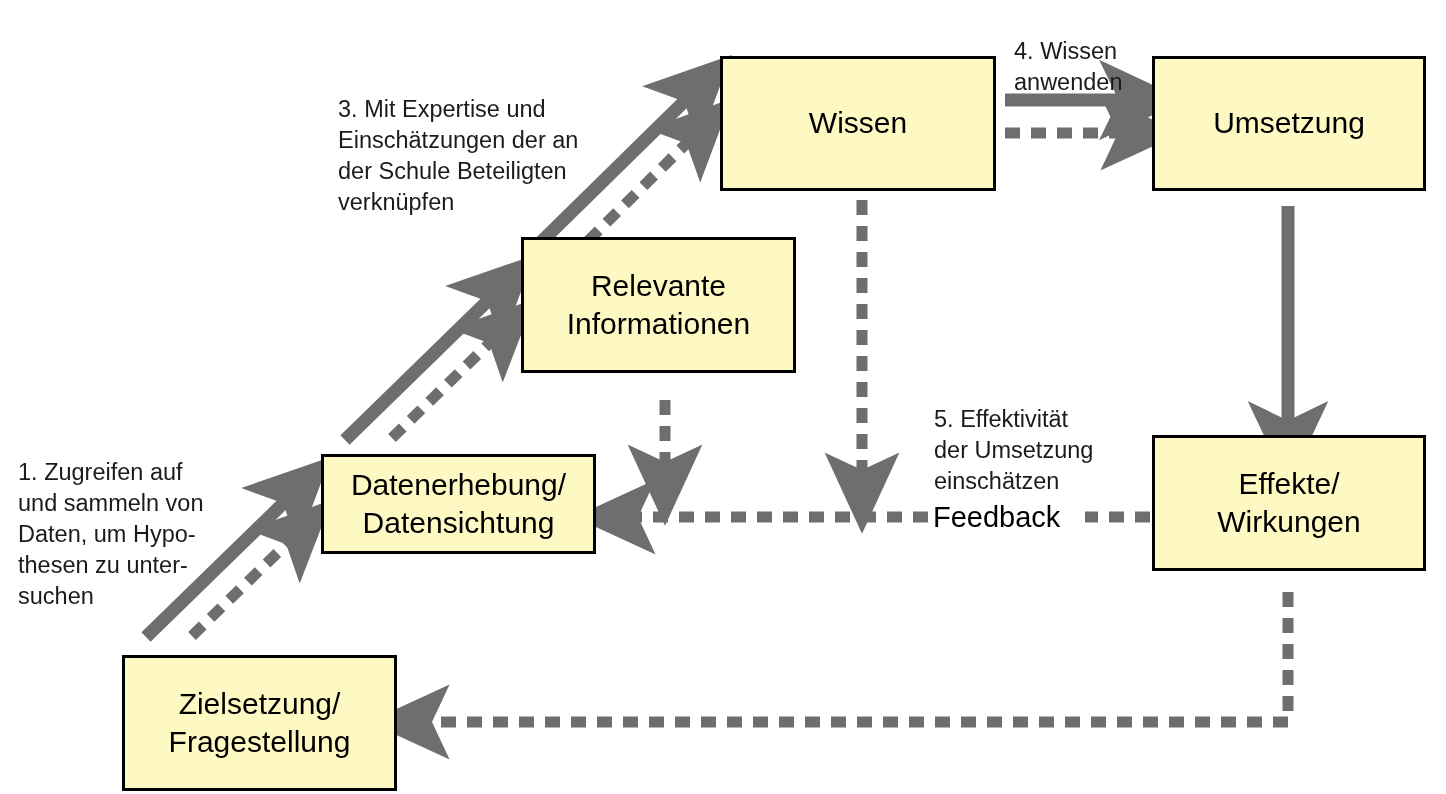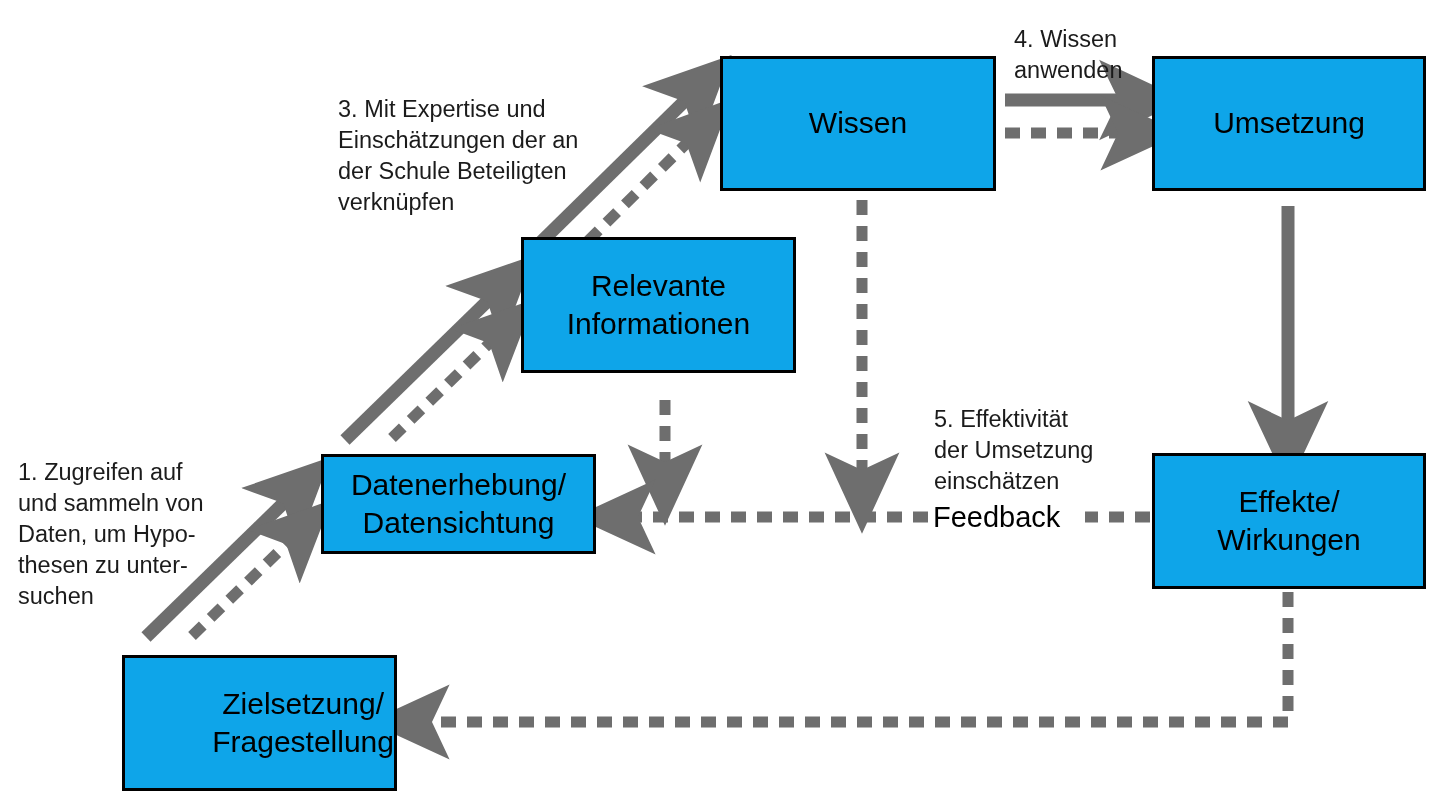--- a/index.html
+++ b/index.html
@@ -19,21 +19,21 @@
     position: absolute;
     top: 0;
     left: 0;
     width: 1446px;
     height: 794px;
   }
   .node-box {
     position: absolute;
     box-sizing: border-box;
     border: 3px solid #000000;
-    background: #0ea5e9;
+    background: #fef9c3;
     display: flex;
     align-items: center;
     justify-content: center;
     text-align: center;
   }
   .node-label {
     font-size: 30px;
     line-height: 1.28;
     color: #000000;
     white-space: pre-line;
@@ -109,43 +109,43 @@
   <div class="node-box" style="left:521px; top:237px; width:275px; height:136px;">
     <div class="node-label">Relevante
 Informationen</div>
   </div>
 
   <div class="node-box" style="left:321px; top:454px; width:275px; height:100px;">
     <div class="node-label">Datenerhebung/
 Datensichtung</div>
   </div>
 
-  <div class="node-box" style="left:1152px; top:453px; width:274px; height:136px;">
+  <div class="node-box" style="left:1152px; top:435px; width:274px; height:136px;">
     <div class="node-label">Effekte/
 Wirkungen</div>
   </div>
 
-  <div class="node-box" style="left:122px; top:655px; width:275px; height:136px;justify-content:flex-end;">
+  <div class="node-box" style="left:122px; top:655px; width:275px; height:136px;">
     <div class="node-label">Zielsetzung/
 Fragestellung</div>
   </div>
 
   <div class="step-label" style="left:18px; top:457px; width:300px;">1.  Zugreifen auf
 und sammeln von
 Daten, um Hypo-
 thesen zu unter-
 suchen</div>
 
 
   <div class="step-label" style="left:338px; top:94px; width:270px;">3. Mit Expertise und
 Einschätzungen der an
 der Schule Beteiligten
 verknüpfen</div>
 
-  <div class="step-label" style="left:1014px; top:24px; width:180px;">4. Wissen
+  <div class="step-label" style="left:1014px; top:36px; width:180px;">4. Wissen
 anwenden</div>
 
   <div class="step-label" style="left:934px; top:404px; width:220px;">5. Effektivität
 der Umsetzung
 einschätzen</div>
 
   <div class="feedback-label" style="left:933px; top:501px;">Feedback</div>
 
 </div>
 

